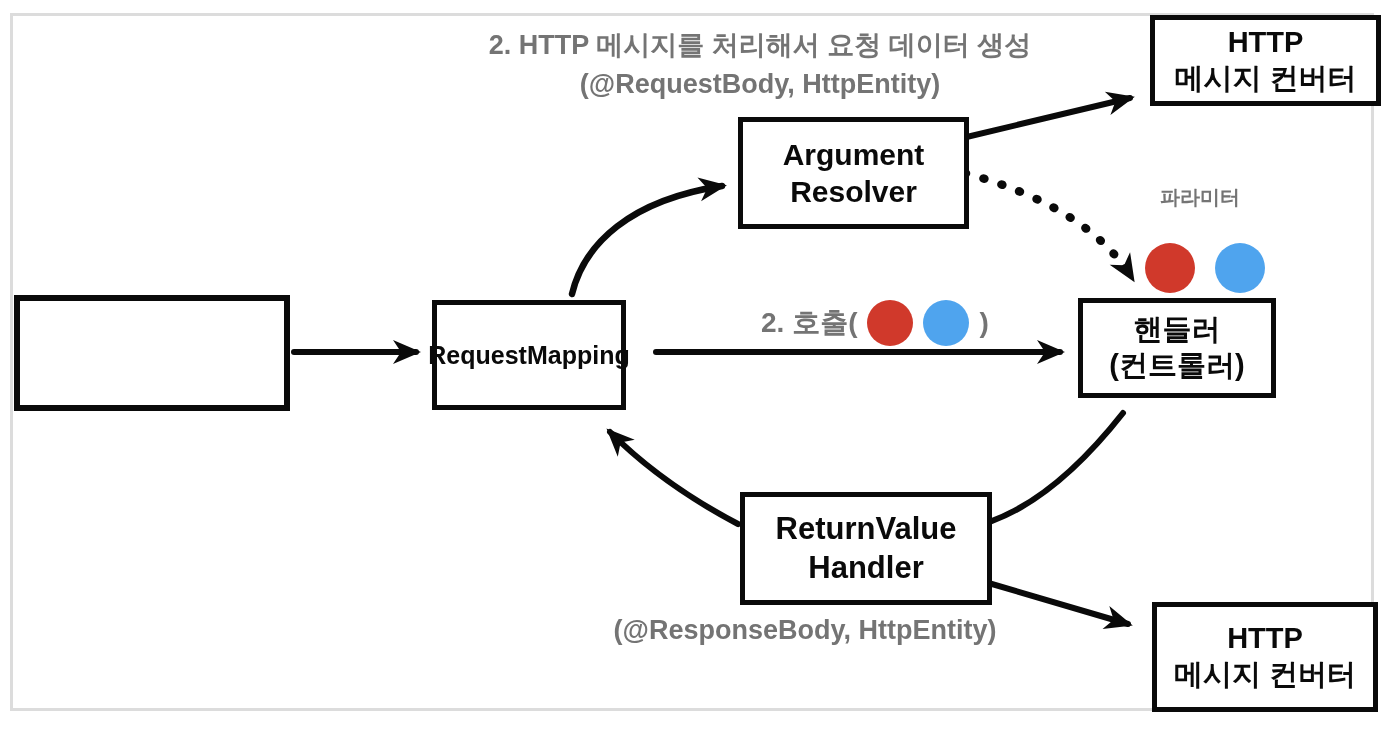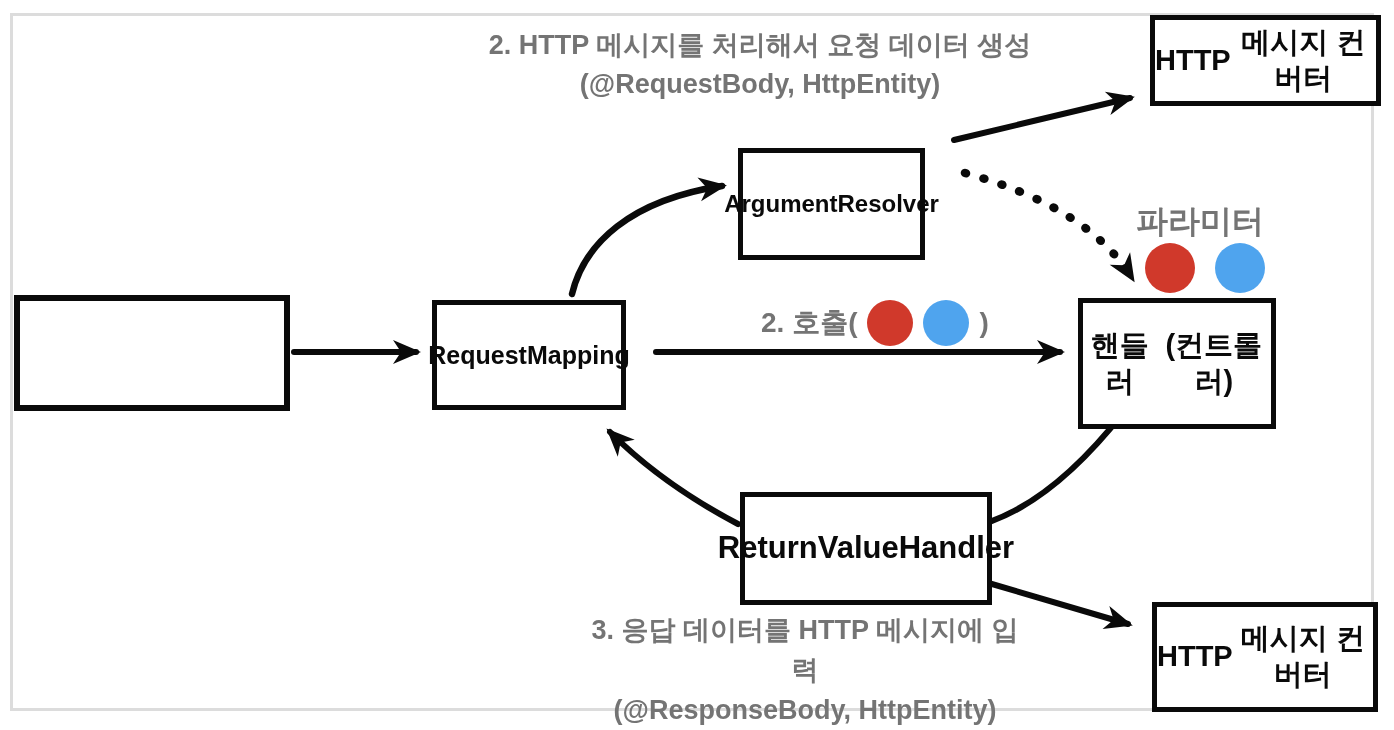--- a/index.html
+++ b/index.html
@@ -2,33 +2,33 @@
 <html><head>
 <meta charset="utf-8">
 <style>
   html,body{margin:0;padding:0;background:#ffffff;}
   body{width:1394px;height:730px;position:relative;overflow:hidden;
        font-family:"Liberation Sans","DejaVu Sans",sans-serif;}
   .frame{position:absolute;left:10px;top:13px;width:1364px;height:698px;
          border:3px solid #dcdcdc;background:#ffffff;box-sizing:border-box;}
   svg.arrows{position:absolute;left:0;top:0;width:1394px;height:730px;}
   .box{position:absolute;box-sizing:border-box;border:5px solid #0a0a0a;background:#ffffff;
-       display:flex;align-items:center;justify-content:center;
+       display:flex;flex-direction:column;align-items:center;justify-content:center;
        font-weight:bold;color:#0a0a0a;text-align:center;line-height:1.24;}
   .b-dispatcher{left:14px;top:295px;width:276px;height:116px;font-size:34px;border-width:6px;}
   .b-adapter{left:432px;top:300px;width:194px;height:110px;font-size:25px;}
-  .b-argres{left:738px;top:117px;width:187px;height:112px;font-size:24px;margin-top:31px;}
+  .b-argres{left:738px;top:117px;width:231px;height:112px;font-size:30px;}
   .b-httptop{left:1150px;top:15px;width:231px;height:91px;font-size:29px;}
-  .b-handler{left:1078px;top:298px;width:198px;height:131px;font-size:29px;text-align:center;}
+  .b-handler{left:1078px;top:298px;width:198px;height:100px;font-size:29px;text-align:center;}
   .b-retval{left:740px;top:492px;width:252px;height:113px;font-size:31px;}
   .b-httpbot{left:1152px;top:602px;width:226px;height:110px;font-size:29px;}
   .note{position:absolute;color:#747474;font-weight:bold;text-align:center;}
   .note1{left:450px;top:26px;width:620px;font-size:27px;line-height:39px;}
   .note3{left:585px;top:610px;width:440px;font-size:27px;line-height:40px;}
-  .param-label{left:1130px;top:200px;width:140px;font-size:32px;}
+  .param-label{left:1130px;top:184px;width:140px;font-size:20px;}
   .call-row{position:absolute;left:744px;top:299px;height:48px;display:flex;
             align-items:center;gap:10px;color:#747474;font-weight:bold;font-size:28px;margin-left:17px;}
   .dot{border-radius:50%;display:inline-block;}
   .dot-red{background:#d0392b;}
   .dot-blue{background:#4fa4ee;}
   .dot-inline{width:46px;height:46px;}
   .dot-param{position:absolute;width:50px;height:50px;top:243px;}
   .dot-param.dot-red{left:1145px;}
   .dot-param.dot-blue{left:1215px;}
 </style>
@@ -95,15 +95,14 @@
   <span class="dot dot-red dot-inline"></span>
   <span class="dot dot-blue dot-inline"></span>
   <span>)</span>
 </div>
 
 <div class="note param-label">파라미터</div>
 <span class="dot dot-red dot-param"></span>
 <span class="dot dot-blue dot-param"></span>
 
 <div class="note note3">
-  <div>3. 응답 데이터를 HTTP 메시지에 입력</div>
   <div>(@ResponseBody, HttpEntity)</div>
 </div>
 
 </body></html>

